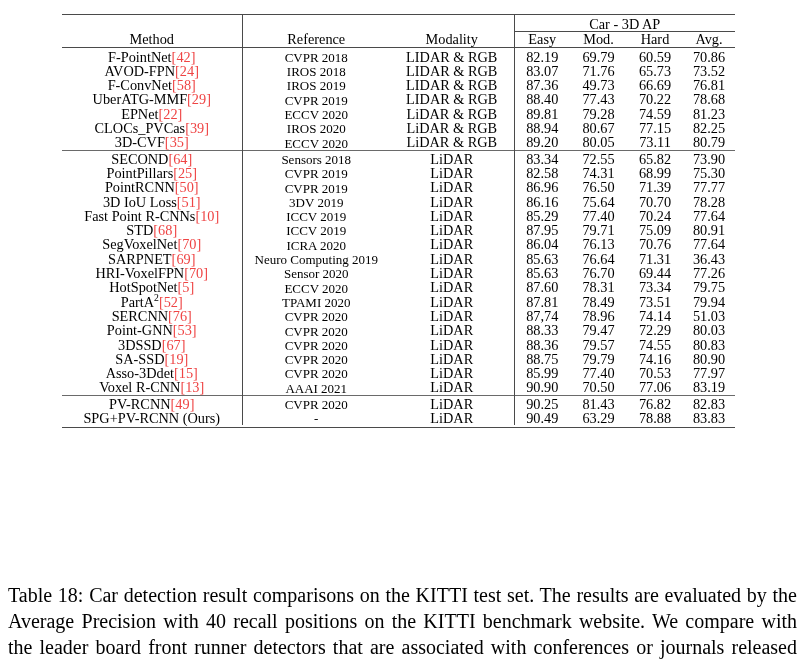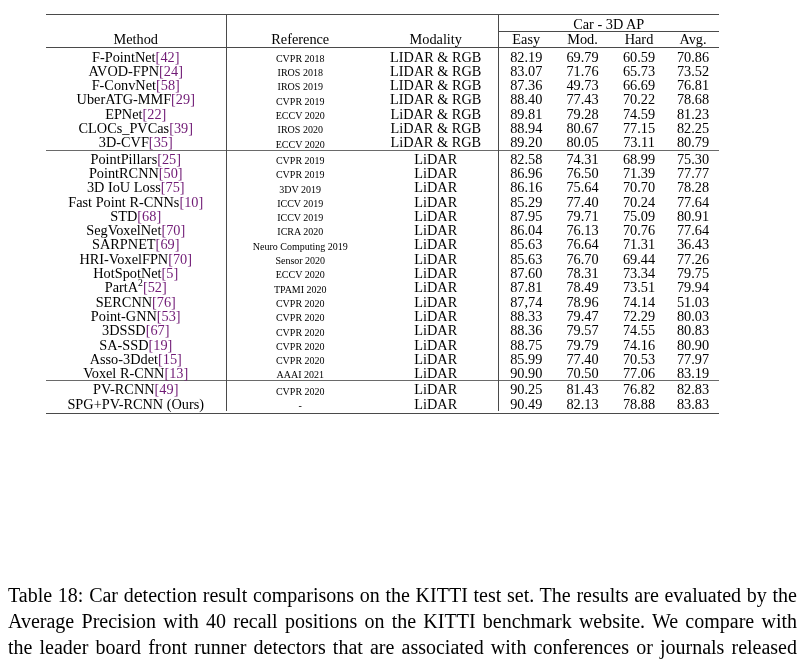--- a/index.html
+++ b/index.html
@@ -15,21 +15,21 @@
     overflow: hidden;
   }
   .page {
     position: relative;
     width: 797px;
     height: 662px;
     box-sizing: border-box;
   }
   .table-wrap {
     position: absolute;
-    left: 46px;
+    left: 62px;
     top: 14px;
     width: 673px;
   }
   table.main {
     border-collapse: collapse;
     width: 673px;
     table-layout: fixed;
     font-size: 14.3px;
   }
   table.main td, table.main th {
@@ -61,25 +61,25 @@
 
   
   .vsep-l { border-left: 1.1px solid #4a4a4a; }
 
   .spanhdr {
     border-bottom: 0.9px solid #4a4a4a;
     padding-bottom: 1px;
     padding-top: 3px;
   }
 
-  .cite { color: #701a75; }
+  .cite { color: #ef4444; }
   sup { font-size: 0.68em; vertical-align: super; line-height: 0; }
   .bold { font-weight: bold; }
 
-  .ref-small { font-size: 10px; }
+  .ref-small { font-size: 13px; }
 
   .caption {
     position: absolute;
     left: 8px;
     top: 582px;
     width: 789px;
     font-size: 20px;
     line-height: 1.30;
     text-align: justify;
     text-justify: inter-word;
@@ -201,39 +201,48 @@
           <tr class="rule-group">
             <td style="height: 1px;"></td>
             <td class="vsep-l" style="height: 1px;"></td>
             <td style="height: 1px;"></td>
             <td class="vsep-l" style="height: 1px;"></td>
             <td style="height: 1px;"></td>
             <td style="height: 1px;"></td>
             <td style="height: 1px;"></td>
           </tr>
           <tr>
+            <td class="cell"><span>SECOND</span><span class="cite">[<span>64</span>]</span></td>
+            <td class="cell vsep-l ref-small">Sensors 2018</td>
+            <td class="cell">LiDAR</td>
+            <td class="cell vsep-l">83.34</td>
+            <td class="cell">72.55</td>
+            <td class="cell">65.82</td>
+            <td class="cell">73.90</td>
+          </tr>
+          <tr>
             <td class="cell"><span>PointPillars</span><span class="cite">[<span>25</span>]</span></td>
             <td class="cell vsep-l ref-small">CVPR 2019</td>
             <td class="cell">LiDAR</td>
             <td class="cell vsep-l">82.58</td>
             <td class="cell">74.31</td>
             <td class="cell">68.99</td>
             <td class="cell">75.30</td>
           </tr>
           <tr>
             <td class="cell"><span>PointRCNN</span><span class="cite">[<span>50</span>]</span></td>
             <td class="cell vsep-l ref-small">CVPR 2019</td>
             <td class="cell">LiDAR</td>
             <td class="cell vsep-l">86.96</td>
             <td class="cell">76.50</td>
             <td class="cell">71.39</td>
             <td class="cell">77.77</td>
           </tr>
           <tr>
-            <td class="cell"><span>3D IoU Loss</span><span class="cite">[<span>75</span>]</span></td>
+            <td class="cell"><span>3D IoU Loss</span><span class="cite">[<span>51</span>]</span></td>
             <td class="cell vsep-l ref-small">3DV 2019</td>
             <td class="cell">LiDAR</td>
             <td class="cell vsep-l">86.16</td>
             <td class="cell">75.64</td>
             <td class="cell">70.70</td>
             <td class="cell">78.28</td>
           </tr>
           <tr>
             <td class="cell"><span>Fast Point R-CNNs</span><span class="cite">[<span>10</span>]</span></td>
             <td class="cell vsep-l ref-small">ICCV 2019</td>
@@ -367,21 +376,21 @@
             <td class="cell vsep-l">90.25</td>
             <td class="cell">81.43</td>
             <td class="cell">76.82</td>
             <td class="cell">82.83</td>
           </tr>
           <tr>
             <td class="cell"><span>SPG+PV-RCNN (Ours)</span></td>
             <td class="cell vsep-l ref-small">-</td>
             <td class="cell">LiDAR</td>
             <td class="cell vsep-l">90.49</td>
-            <td class="cell bold">82.13</td>
+            <td class="cell bold">63.29</td>
             <td class="cell bold">78.88</td>
             <td class="cell bold">83.83</td>
           </tr>
           <tr class="rule-bottom">
             <td style="height: 2px;"></td>
             <td style="height: 2px;"></td>
             <td style="height: 2px;"></td>
             <td style="height: 2px;"></td>
             <td style="height: 2px;"></td>
             <td style="height: 2px;"></td>

